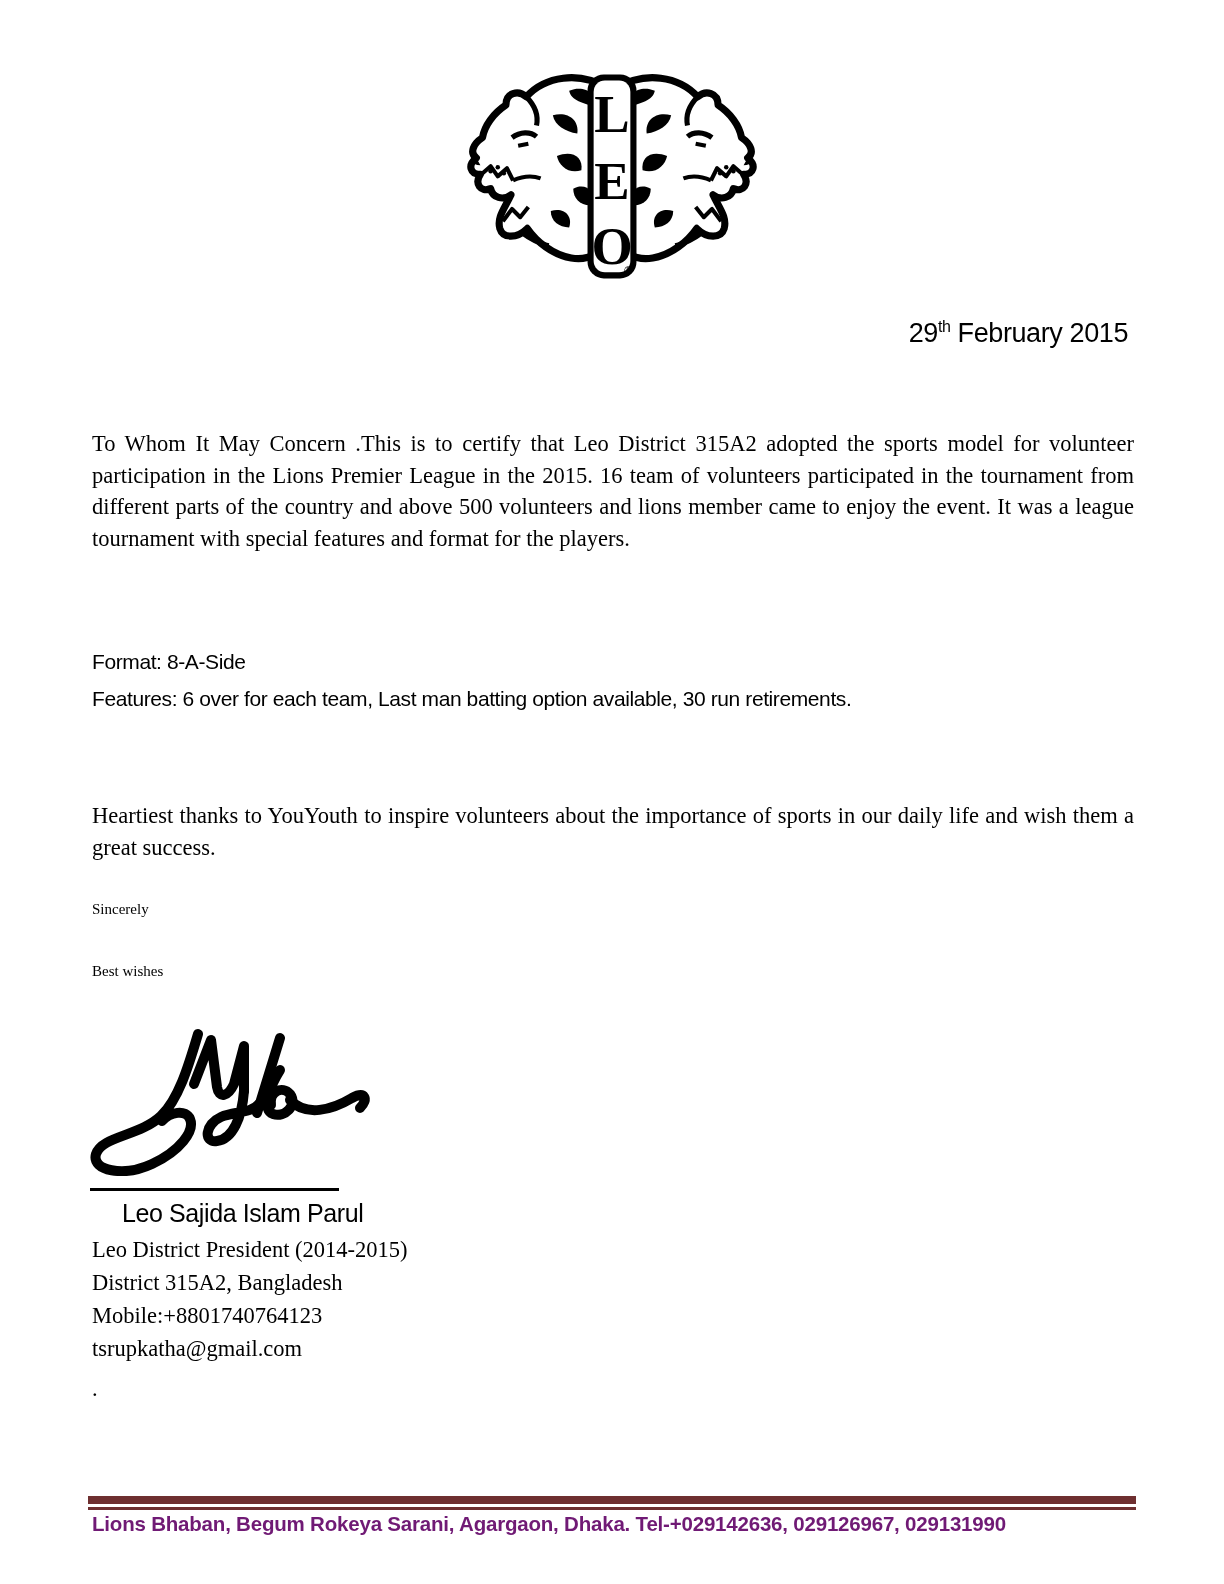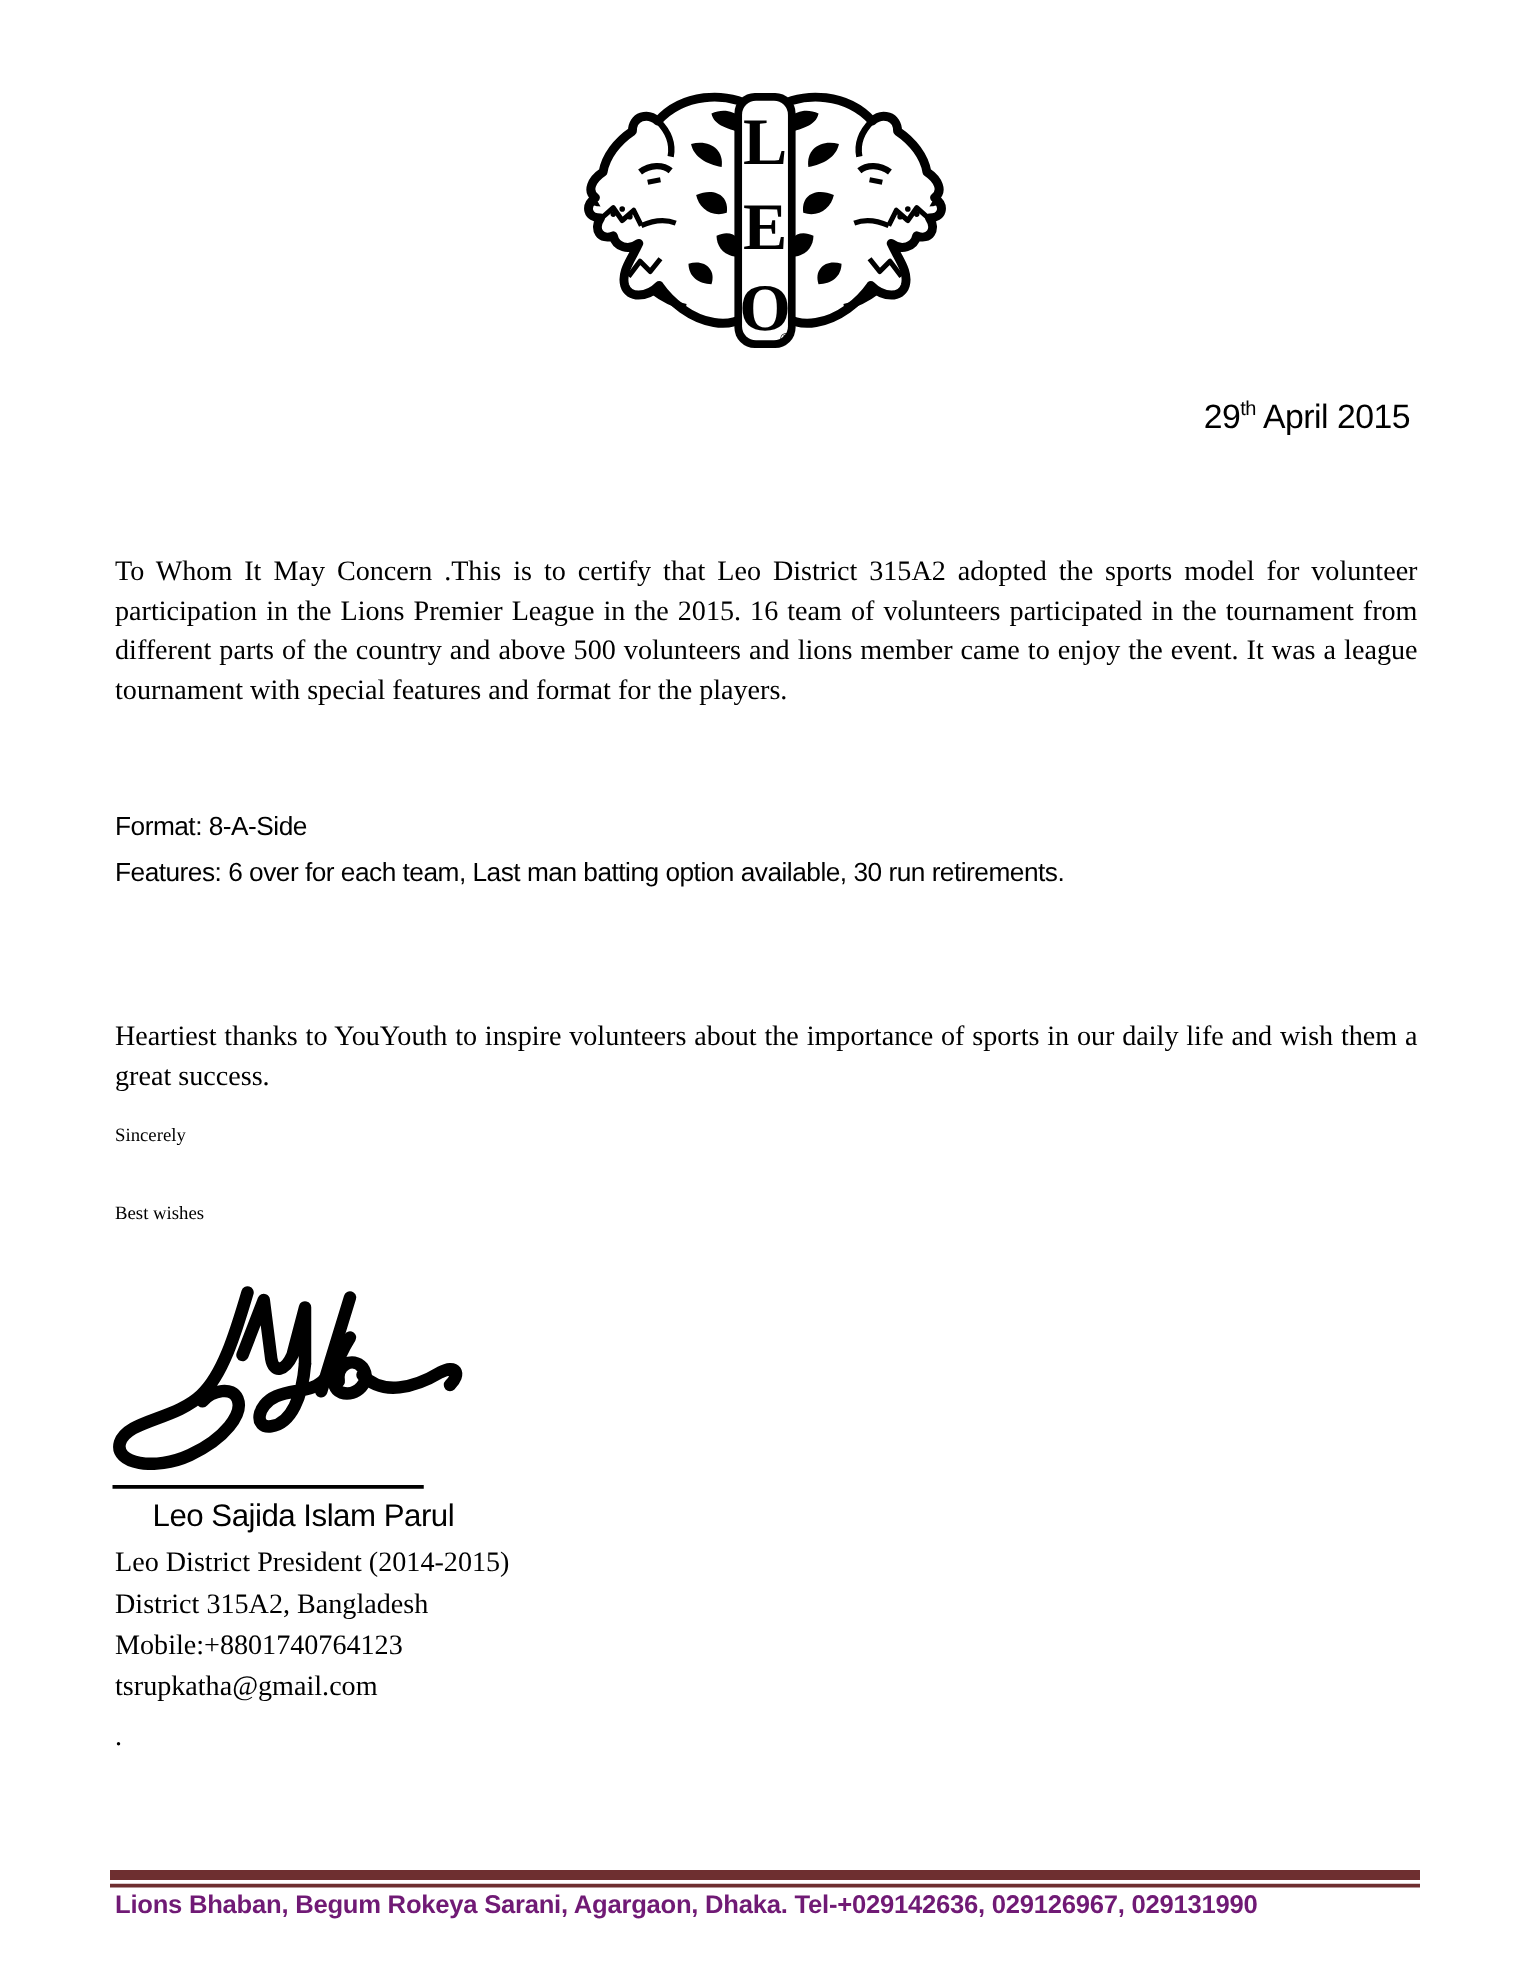--- a/index.html
+++ b/index.html
@@ -32,21 +32,20 @@
   }
   .date-line sup { font-size: 16px; vertical-align: super; line-height: 0; }
 
   .para {
     position: absolute;
     left: 92px;
     width: 1042px;
     font-size: 22.5px;
     line-height: 31.5px;
     text-align: justify;
-    margin-top: 13px;
   }
   .para1 { top: 428px; }
   .para2 { top: 800px; }
 
   .format-block {
     position: absolute;
     left: 92px;
     top: 643px;
     font-size: 21px;
     line-height: 37px;
@@ -168,21 +167,21 @@
     <use href="#lionhead" transform="translate(300,0) scale(-1,1)"></use>
 
     <rect x="126" y="12" width="48" height="200" rx="16" fill="#000000"></rect>
     <rect x="132" y="18" width="36" height="188" rx="11" fill="#ffffff"></rect>
     <text x="150" y="68" text-anchor="middle" font-family="Liberation Serif, serif" font-size="52" font-weight="bold" fill="#000000">L</text>
     <text x="150" y="134" text-anchor="middle" font-family="Liberation Serif, serif" font-size="52" font-weight="bold" fill="#000000">E</text>
     <text x="150" y="198" text-anchor="middle" font-family="Liberation Serif, serif" font-size="52" font-weight="bold" fill="#000000">O</text>
     <text x="166" y="208" text-anchor="middle" font-family="Liberation Sans, sans-serif" font-size="11" fill="#000000">®</text>
   </svg>
 
-  <div class="date-line sans"><span>29</span><sup>th</sup><span> April 2015</span></div>
+  <div class="date-line sans"><span>29</span><sup>th</sup><span> February 2015</span></div>
 
   <div class="para para1">To Whom It May Concern .This is to certify that Leo District 315A2 adopted the sports model for volunteer participation in the Lions Premier League in the 2015. 16 team of volunteers participated in the tournament from different parts of the country and above 500 volunteers and lions member came to enjoy the event. It was a league tournament with special features and format for the players.</div>
 
   <div class="format-block sans">
     <div>Format: 8-A-Side</div>
     <div>Features: 6 over for each team, Last man batting option available, 30 run retirements.</div>
   </div>
 
   <div class="para para2">Heartiest thanks to YouYouth to inspire volunteers about the importance of sports in our daily life and wish them a great success.</div>
 

